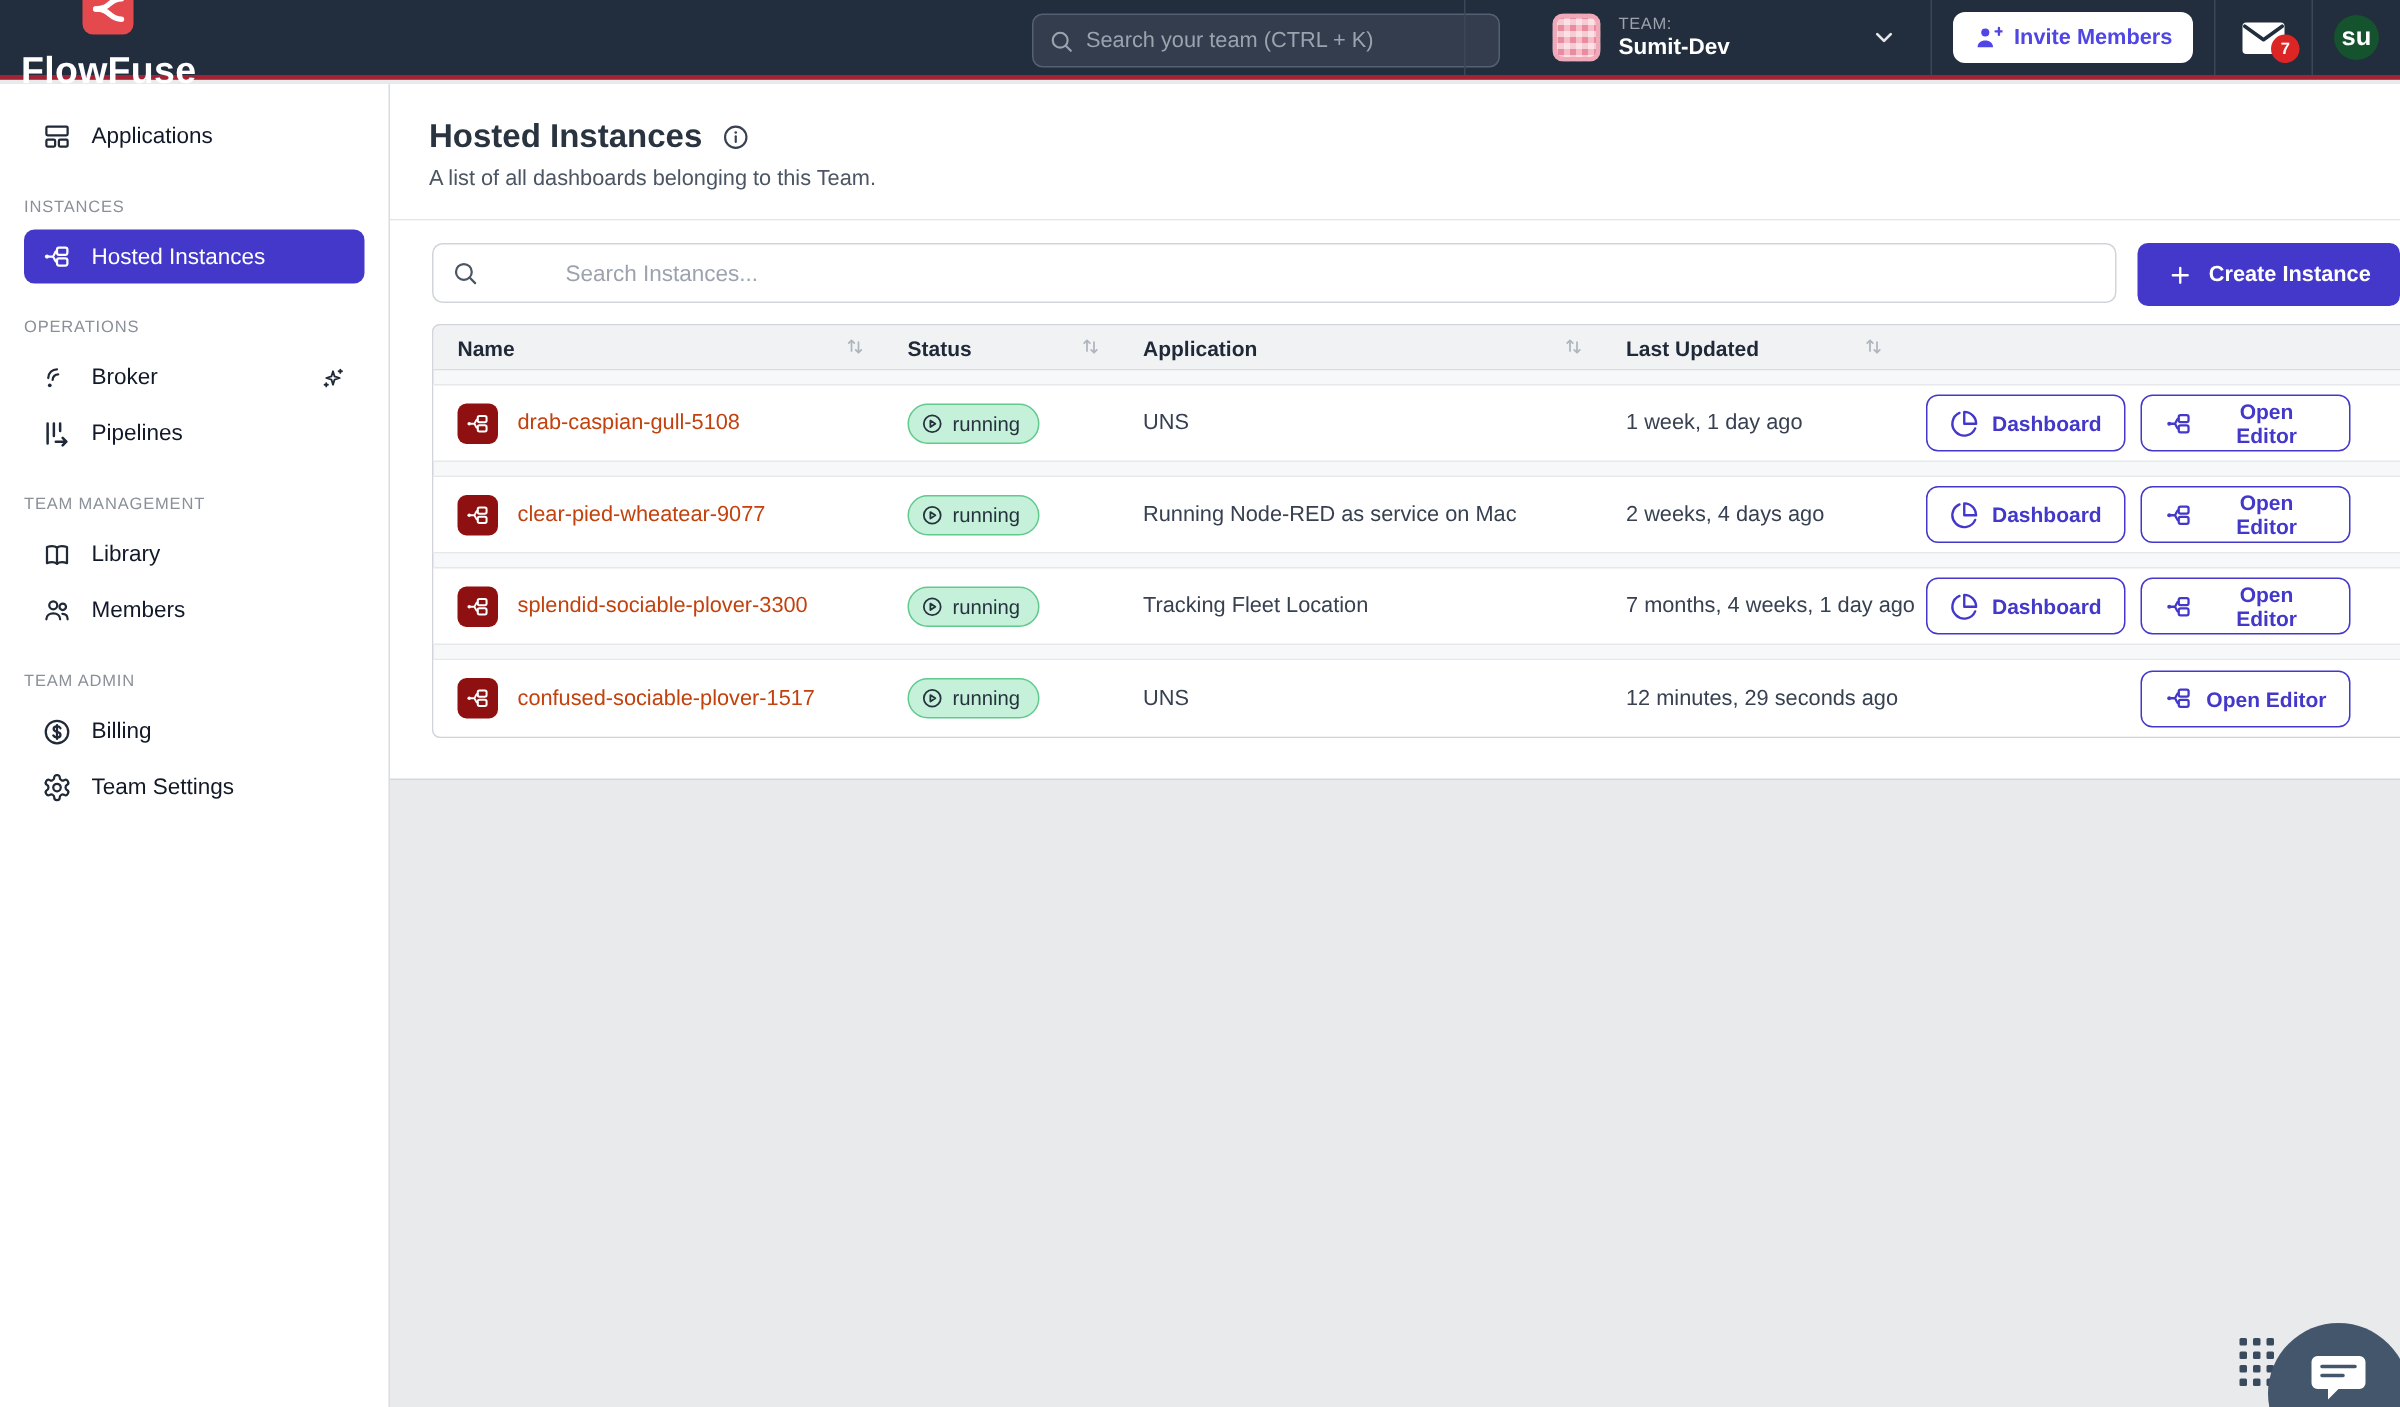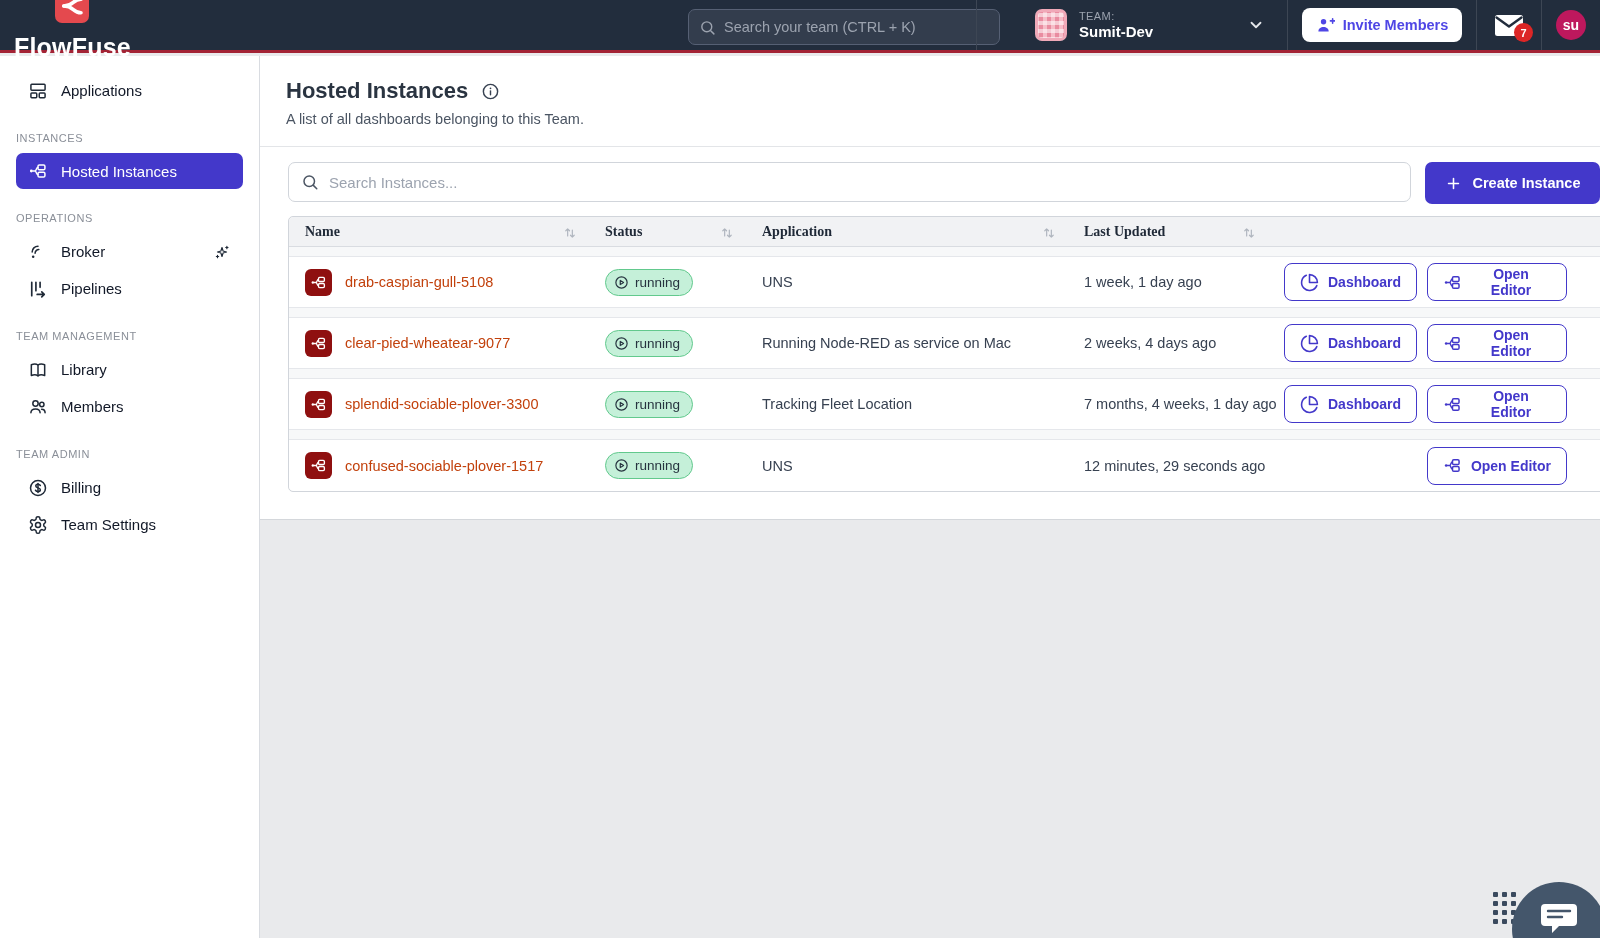--- a/index.html
+++ b/index.html
@@ -29,21 +29,21 @@
   .team-label { font-size:11px; color:#9CA3AF; letter-spacing:.4px; }
   .team-name { font-size:15px; color:#fff; font-weight:bold; }
   .team-chevron { margin-left:auto; margin-right:22px; color:#E5E7EB; }
   .invite-wrap { flex:0 0 188px; display:flex; align-items:center; justify-content:center; }
   .invite-btn { background:#fff; border:none; border-radius:8px; height:34px; padding:0 14px;
                 display:flex; align-items:center; gap:8px; color:#4F46E5; font-weight:bold; font-size:14.5px; cursor:pointer; font-family:inherit; }
   .mail-wrap { flex:0 0 64px; display:flex; align-items:center; justify-content:center; position:relative; cursor:pointer; }
   .mail-badge { position:absolute; right:8px; bottom:8px; min-width:19px; height:19px; border-radius:10px; background:#DC2626;
                 color:#fff; font-size:11px; font-weight:bold; display:flex; align-items:center; justify-content:center; padding:0 4px; }
   .user-wrap { flex:1; display:flex; align-items:center; justify-content:center; }
-  .user-avatar { width:30px; height:30px; border-radius:50%; background:#be185d; color:#fff; font-size:14px; font-weight:bold;
+  .user-avatar { width:30px; height:30px; border-radius:50%; background:#14532d; color:#fff; font-size:17px; font-weight:bold;
                  display:flex; align-items:center; justify-content:center; cursor:pointer; }
 
   
   .sidebar { position:absolute; top:56px; left:0; bottom:0; width:260px; background:#FFFFFF; border-right:1px solid #D9DCE1; padding-top:16px; }
   .side-item { height:37px; display:flex; align-items:center; gap:13px; padding-left:28px; font-size:15px; color:#111827; cursor:pointer; }
   .side-item svg { color:#1F2937; flex:0 0 auto; }
   .side-item.active { margin:4px 16px; padding-left:12px; height:36px; background:#4338CA; border-radius:7px; color:#fff; }
   .side-item.active svg { color:#fff; }
   .side-section { margin:23px 0 9px; padding-left:16px; font-size:11px; color:#8A8F98; letter-spacing:.05em; }
   .side-spark { margin-left:auto; margin-right:28px; color:#9CA3AF; }
@@ -54,29 +54,29 @@
   .title-row { display:flex; align-items:center; gap:13px; }
   .page-title { font-size:22px; font-weight:bold; color:#2A3441; }
   .title-row svg { color:#374151; }
   .page-subtitle { margin-top:7px; font-size:14.5px; color:#4B5563; }
 
   .panel { background:#fff; border-bottom:1px solid #D4D7DB; padding:15px 0 27px 28px; }
   .toolbar { display:flex; gap:14px; margin-bottom:12px; }
   .search-box { width:1155px; height:40px; border:1px solid #D1D5DB; border-radius:7px; background:#fff;
                 display:flex; align-items:center; gap:10px; padding:0 12px; }
   .search-box svg { color:#4B5563; flex:0 0 auto; }
-  .search-box input { border:none; outline:none; font-size:15px; width:100%; font-family:inherit; color:#1F2937; }
+  .search-box input { border:none; outline:none; font-size:15px; width:100%; font-family:inherit; color:#1F2937;margin-left:48px; }
   .search-box input::placeholder { color:#9CA3AF; }
   .create-btn { flex:0 0 175px; height:42px; background:#4338CA; border:none; border-radius:7px; color:#fff;
                 font-size:14.5px; font-weight:bold; display:flex; align-items:center; justify-content:center; gap:11px; cursor:pointer; font-family:inherit; }
 
   .table { width:1330px; border:1px solid #D1D5DB; border-radius:5px; background:#F7F8F9; }
   .thead { height:30px; background:#F1F2F4; border-bottom:1px solid #D9DCE1; border-radius:5px 5px 0 0;
            display:flex; align-items:center; font-size:14px; font-weight:bold; color:#1F2937; }
-  .hc { display:flex; align-items:flex-end; justify-content:space-between; padding-right:28px; cursor:pointer;font-family:Liberation Serif, serif; }
+  .hc { display:flex; align-items:flex-start; justify-content:space-between; padding-right:28px; cursor:pointer; }
   .hc .sort { color:#AFB5BE; }
   .col-name { width:316px; padding-left:16px; }
   .col-status { width:157px; }
   .col-app { width:322px; }
   .col-updated { width:200px; }
   .col-actions { flex:1; }
 
   .row { height:52px; margin-top:9px; background:#fff; border-top:1px solid #E5E7EB; border-bottom:1px solid #E5E7EB;
          display:flex; align-items:center; font-size:14.5px; }
   .row:last-child { border-bottom:none; border-radius:0 0 5px 5px; }

